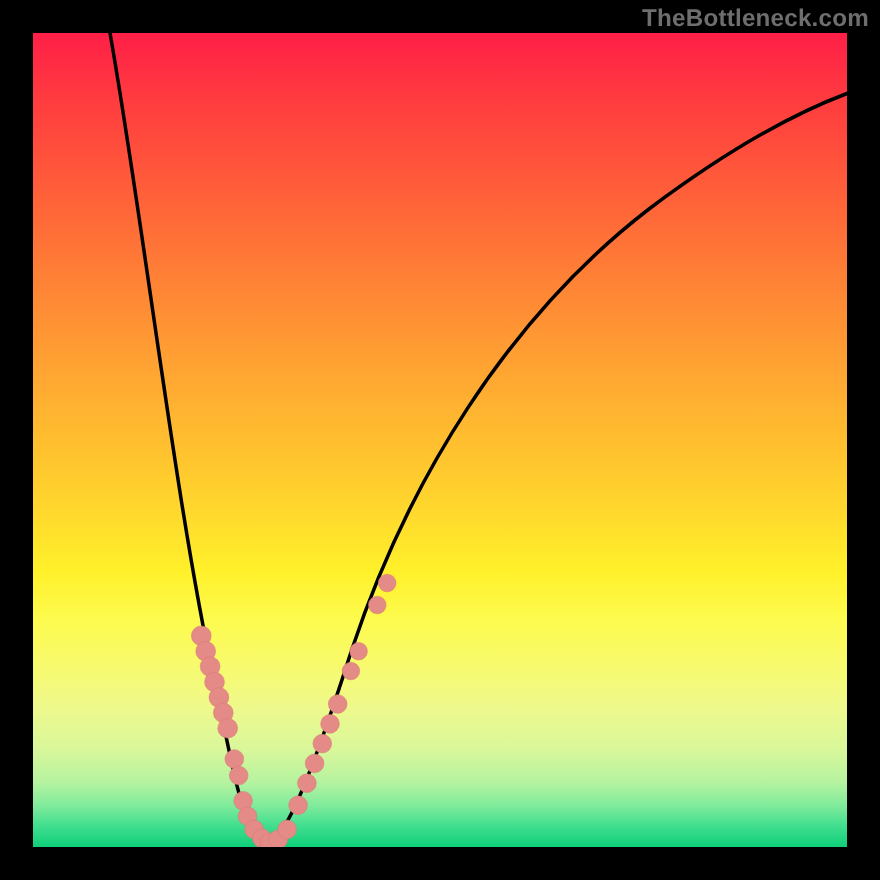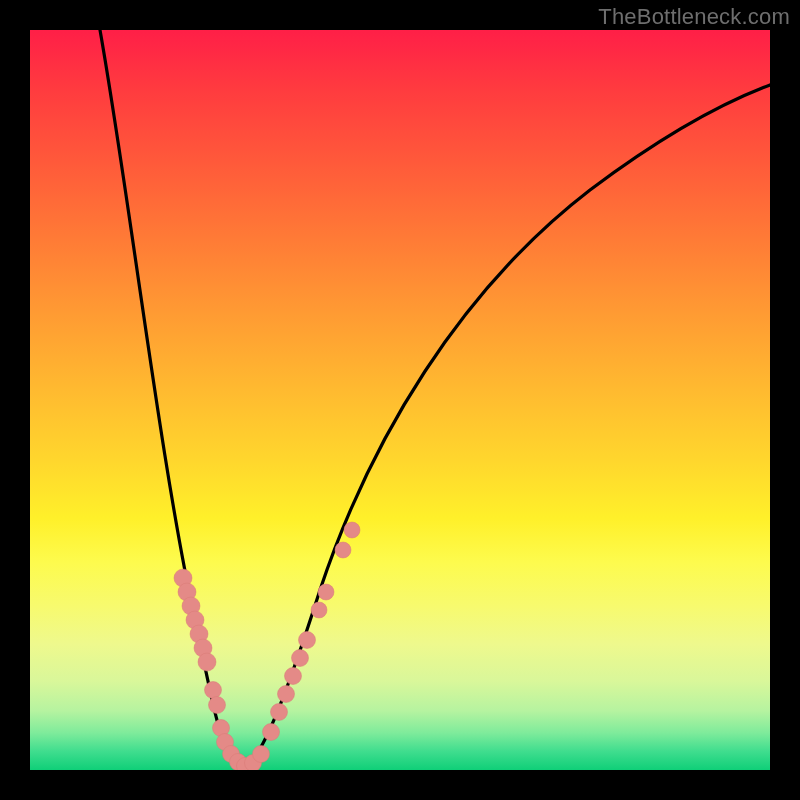--- a/index.html
+++ b/index.html
@@ -42,21 +42,21 @@
       #3fdd8e 97.5%,
       #0fcf78 100%
     );
   }
   .watermark {
     position: absolute;
     top: 4px;
     right: 10px;
     color: #6e6e6e;
     font-size: 22px;
-    font-weight: 400;
+    font-weight: 700;
     letter-spacing: 0.2px;
     user-select: none;
   }
   svg.curve-layer {
     position: absolute;
     left: 0;
     top: 0;
     width: 740px;
     height: 740px;
     pointer-events: none;

